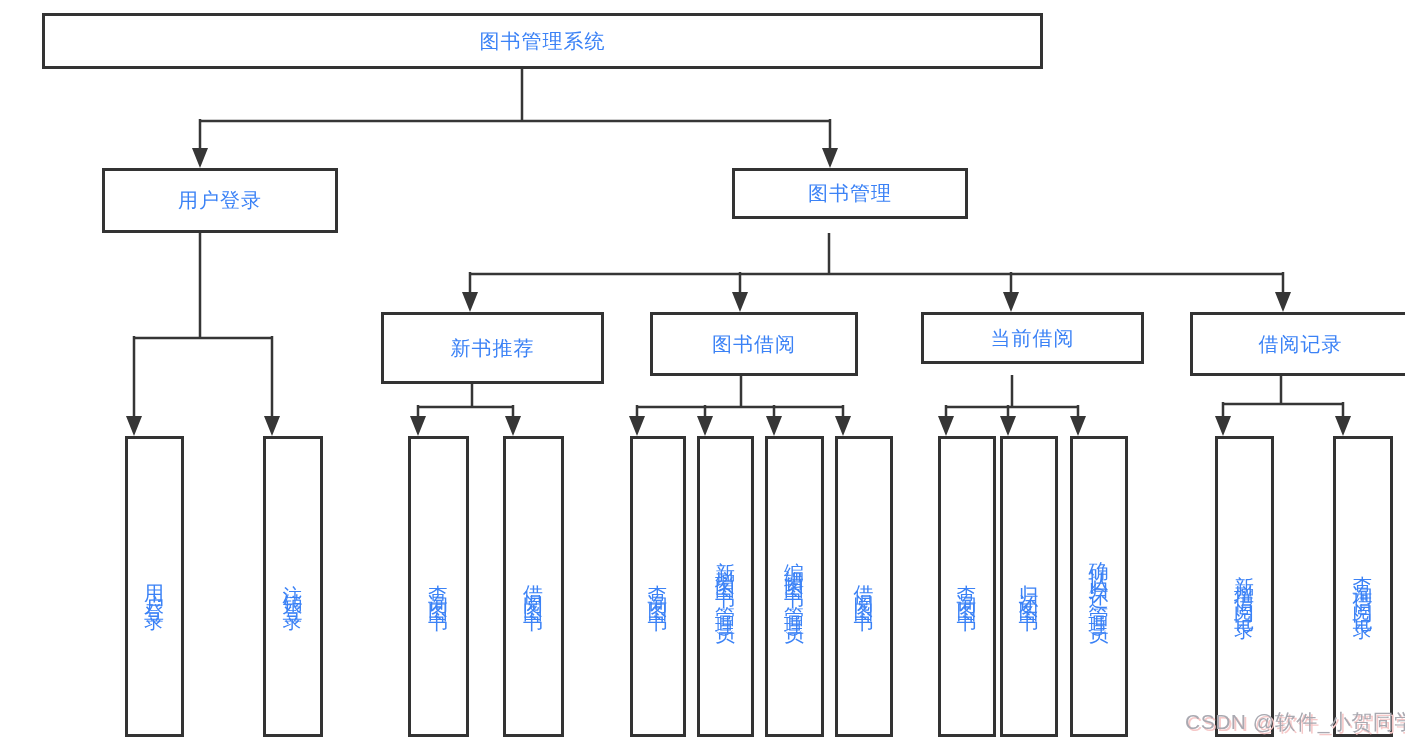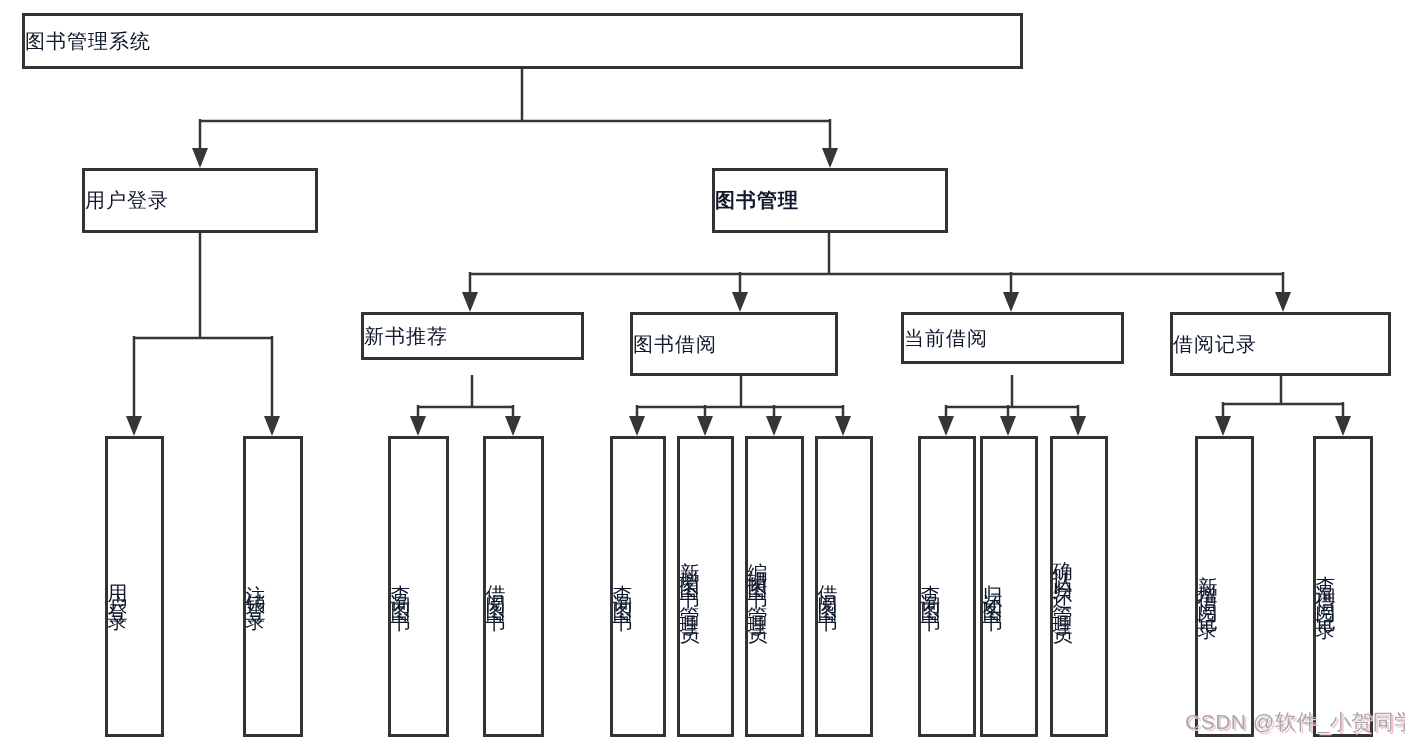--- a/index.html
+++ b/index.html
@@ -3,34 +3,34 @@
 <meta charset="utf-8">
 <style>
   html,body{margin:0;padding:0;}
   body{
     width:1405px;height:747px;position:relative;background:#ffffff;
     font-family:"Liberation Sans", sans-serif;overflow:hidden;
   }
   #connectors{position:absolute;left:0;top:0;z-index:0;}
   .node{
     position:absolute;box-sizing:border-box;background:#ffffff;
-    border:3px solid #333333;color:#0f172a;z-index:1;
-    display:flex;align-items:center;justify-content:flex-start;
-    font-size:20px;letter-spacing:1px;white-space:nowrap;
+    border:3px solid #333333;color:#3b82f6;z-index:1;
+    display:flex;align-items:center;justify-content:center;
+    font-size:20px;letter-spacing:1px;white-space:nowrap;margin-left:20px;
   }
   .leaf{top:436px;height:301px;}
   .leaf .vtext{
     writing-mode:vertical-rl;text-orientation:mixed;
     line-height:1;letter-spacing:9px;font-size:20px;white-space:nowrap;
   }
   
   .root{left:22px;top:13px;width:1001px;height:56px;}
   .l2a{left:82px;top:168px;width:236px;height:65px;}
-  .l2b{left:712px;top:168px;width:236px;height:65px;font-weight:bold;}
-  .l3a{left:361px;top:312px;width:223px;height:48px;}
+  .l2b{left:712px;top:168px;width:236px;height:51px;}
+  .l3a{left:361px;top:312px;width:223px;height:72px;}
   .l3b{left:630px;top:312px;width:208px;height:64px;}
   .l3c{left:901px;top:312px;width:223px;height:52px;}
   .l3d{left:1170px;top:312px;width:221px;height:64px;}
   
   .lf0{left:105px;width:59px;}
   .lf1{left:243px;width:60px;}
   .lf2{left:388px;width:61px;}
   .lf3{left:483px;width:61px;}
   .lf4{left:610px;width:56px;}
   .lf5{left:677px;width:57px;}

